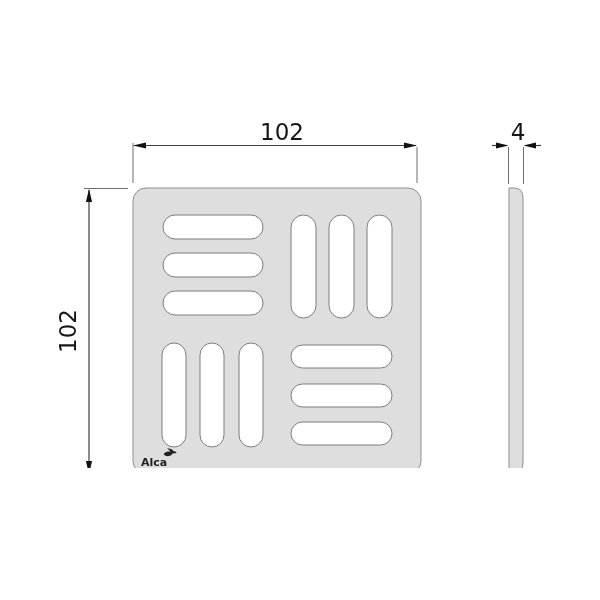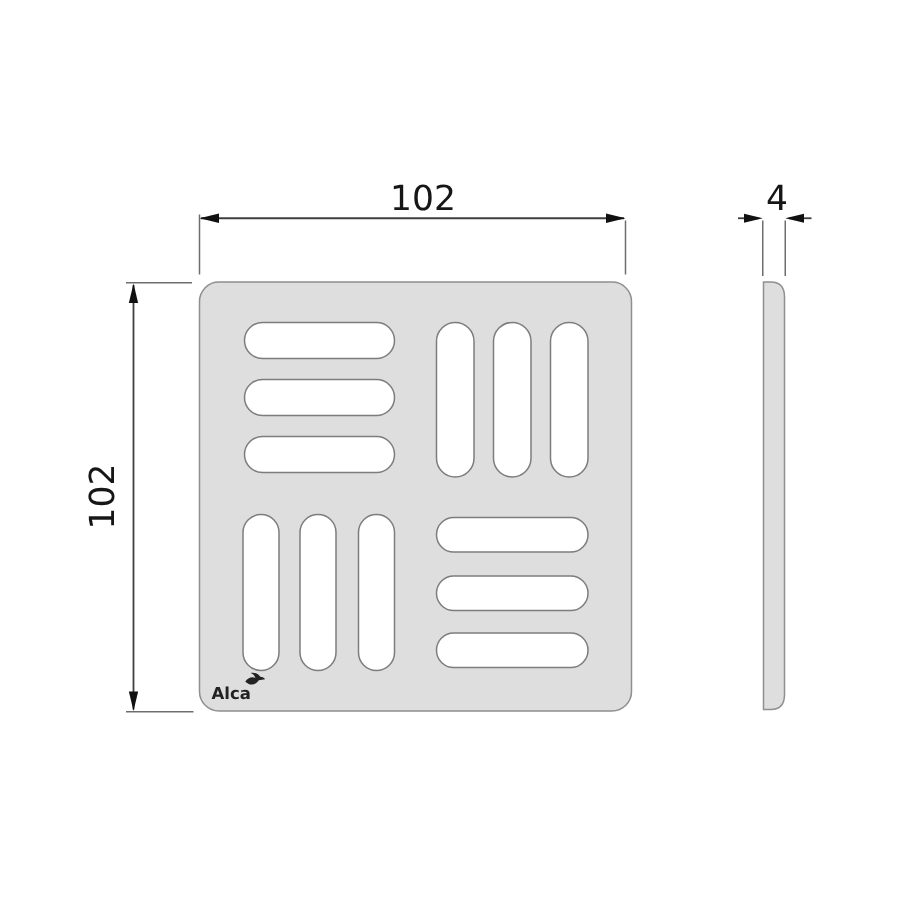--- a/index.html
+++ b/index.html
@@ -4,21 +4,21 @@
 <style>
   html, body {
     margin: 0;
     padding: 0;
     background: #ffffff;
     font-family: "DejaVu Sans", "Liberation Sans", sans-serif;
   }
   .canvas {
     position: relative;
     width: 600px;
-    height: 600px;
+    height: 468px;
     background: #ffffff;
     overflow: hidden;
   }
   svg { display: block; }
   .dim-text {
     font-family: "DejaVu Sans", "Liberation Sans", sans-serif;
     font-size: 23px;
     fill: #161616;
   }
   .logo-text {

